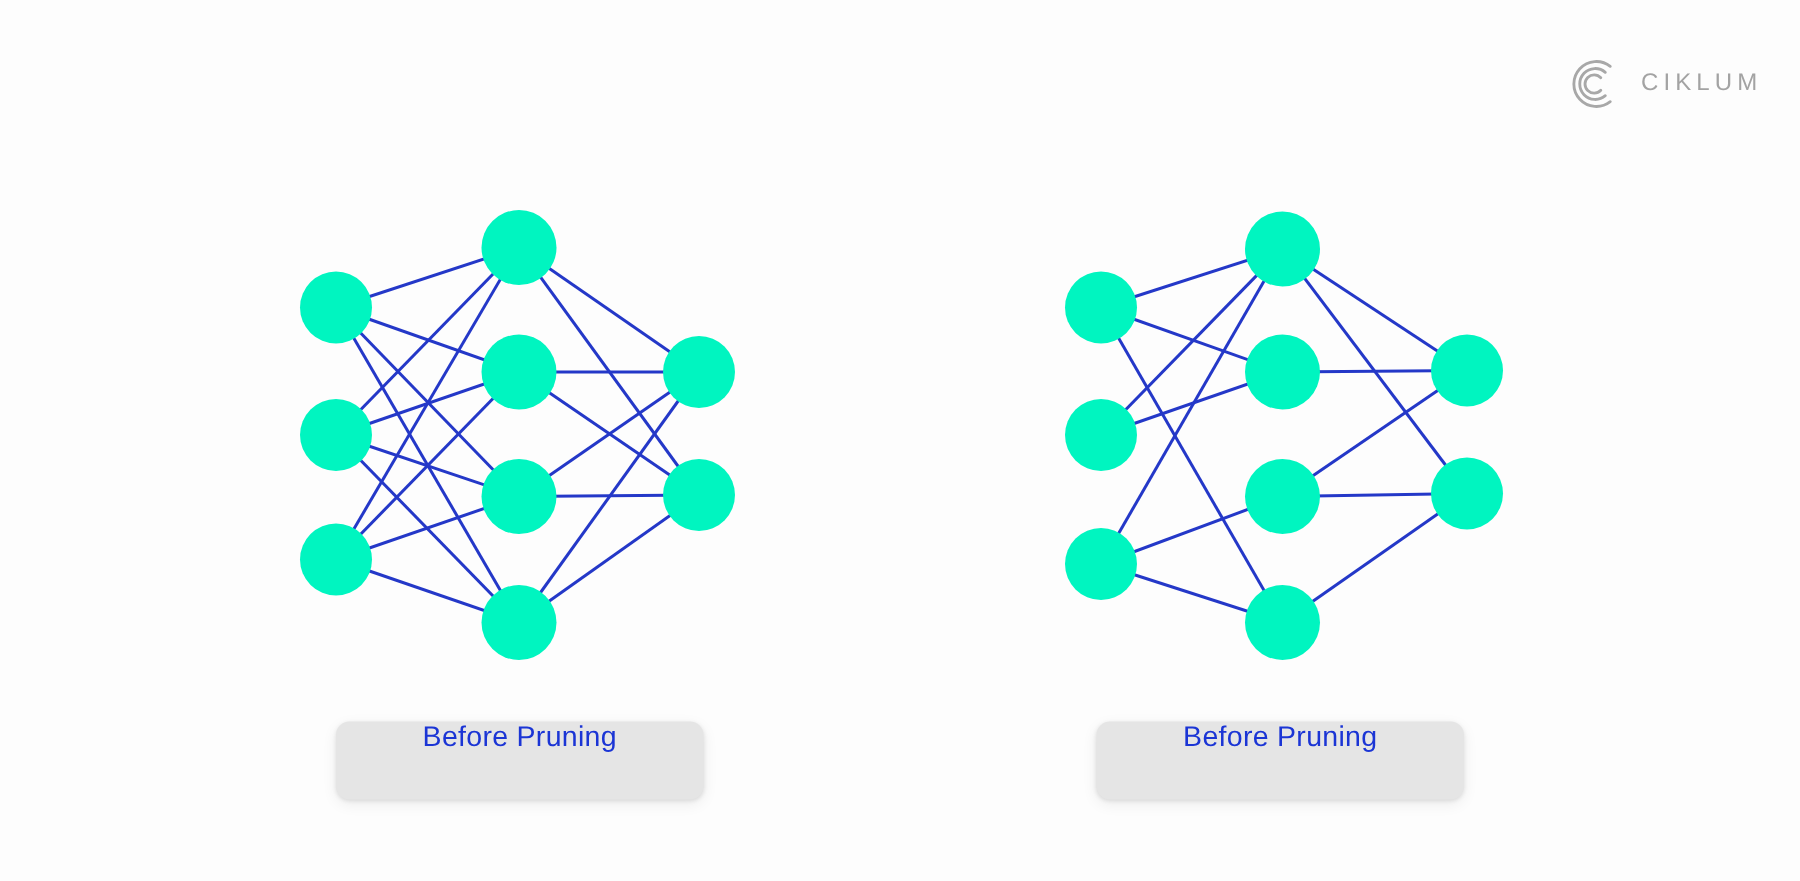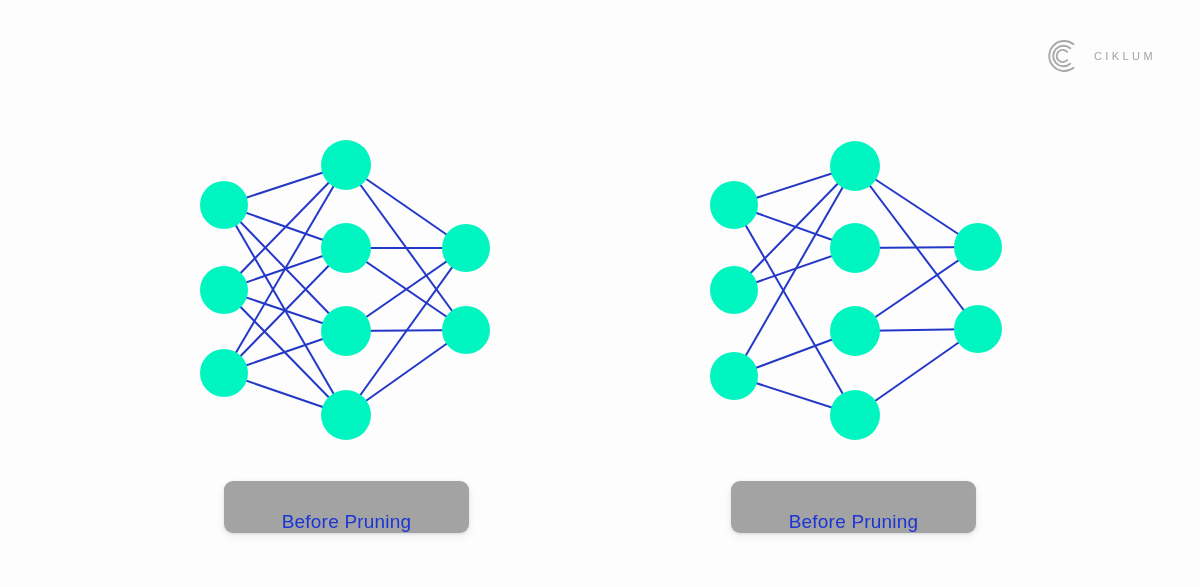--- a/index.html
+++ b/index.html
@@ -23,21 +23,21 @@
     display: flex;
     align-items: center;
     gap: 12px;
   }
   .brand-mark {
     width: 36px;
     height: 36px;
     display: block;
   }
   .brand-word {
-    font-size: 11px;
+    font-size: 16px;
     letter-spacing: 3.4px;
     color: #a3a3a3;
     font-family: "Liberation Sans", sans-serif;
     white-space: nowrap;
   }
 
   
   .panel {
     position: absolute;
     top: 120px;
@@ -56,25 +56,25 @@
     display: block;
   }
 
   
   .caption-card {
     position: absolute;
     top: 361px;
     left: 128px;
     width: 245px;
     height: 52px;
-    background: #a3a3a3;
+    background: #e5e5e5;
     border-radius: 9px;
     box-shadow: 0 1px 3px rgba(0,0,0,0.10), 0 3px 10px rgba(0,0,0,0.07);
     display: flex;
-    align-items: flex-end;
+    align-items: flex-start;
     justify-content: center;
   }
   .caption-text {
     font-size: 19px;
     color: #1b35d5;
     font-family: "Liberation Sans", sans-serif;
     letter-spacing: 0.2px;
     white-space: nowrap;
   }
 </style>

